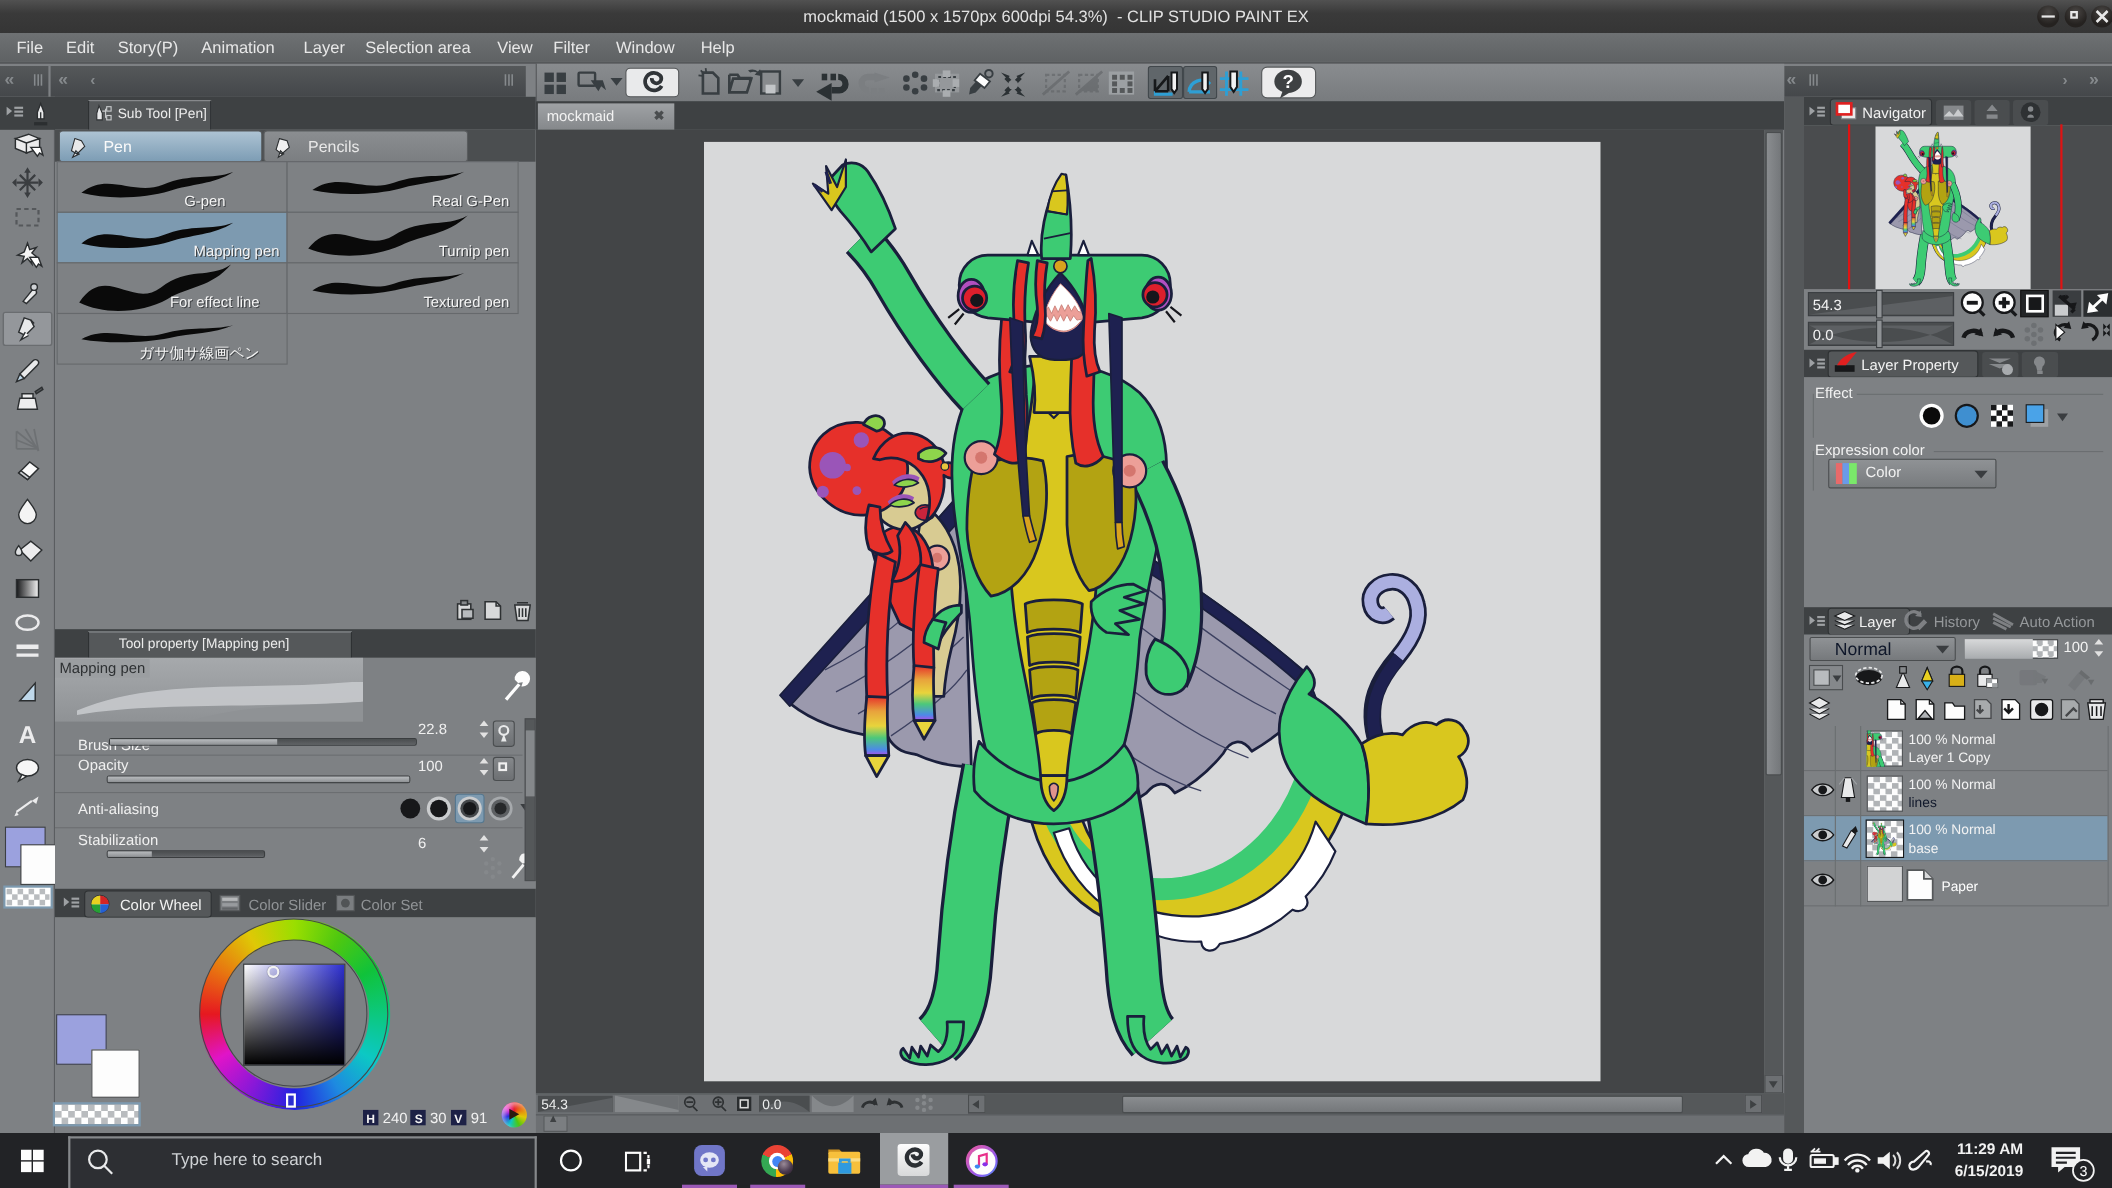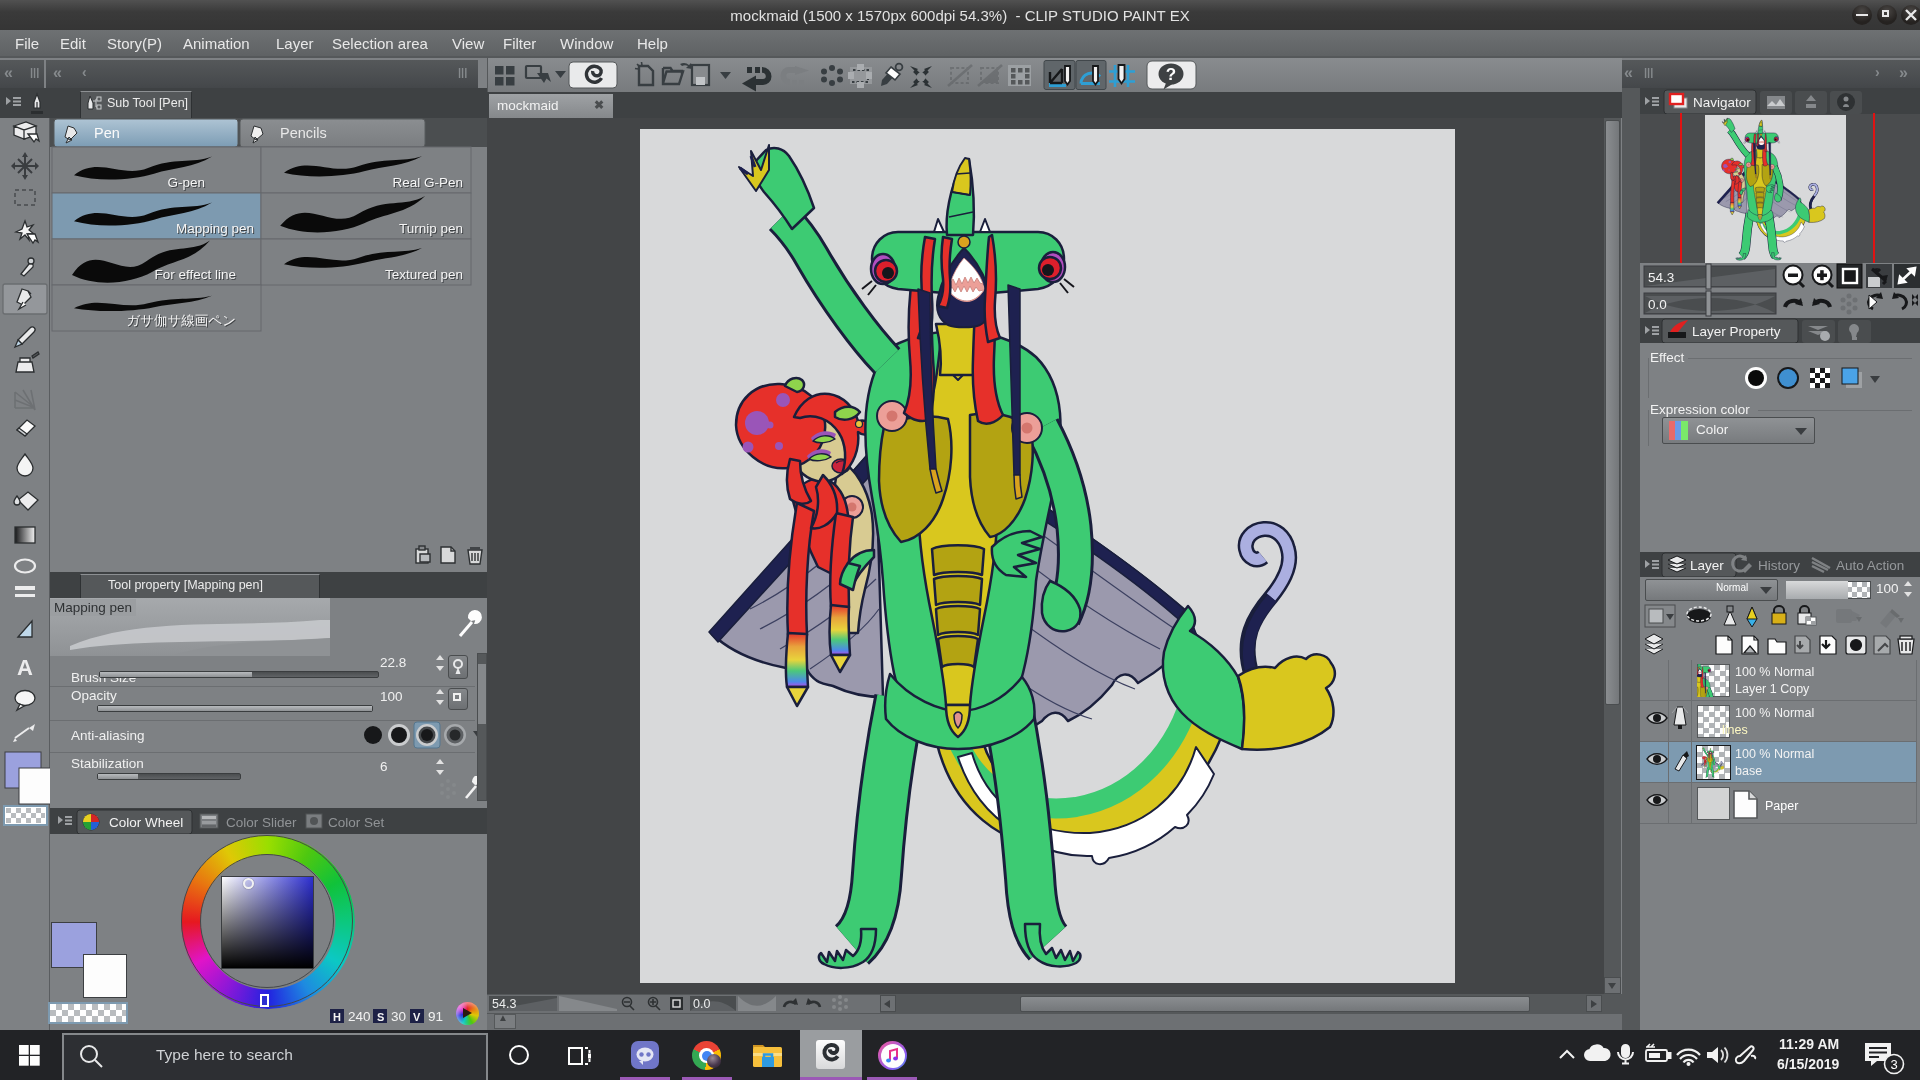--- a/index.html
+++ b/index.html
@@ -930,21 +930,21 @@
         <path d="M102 18 l7-7 3 3 -7 7z" fill="#85888b"></path>
         <text x="118" y="18" font-size="13.5" fill="#9fa2a5" font-family="Liberation Sans">History</text>
         <path d="M172 6 l18 10 M172 10 l16 8 M172 14 l12 6" stroke="#85888b" stroke-width="2.5"></path>
         <text x="196" y="18" font-size="13.5" fill="#9fa2a5" font-family="Liberation Sans">Auto Action</text>
       </g>
     </svg>
     <div class="abs panel" style="left:0; top:489px; width:280px; height:541px;"></div>
     <div class="abs" id="layerui" style="left:0; top:489px; width:280px; height:541px; font-family:'Liberation Sans',sans-serif;">
 
       <div class="abs" style="left:5px; top:2px; width:133px; height:22px; background:linear-gradient(#8f9295,#76797c); border:1px solid #4a4d4f; border-radius:2px;"></div>
-      <div class="abs" style="left:28px; top:5px; font-size:10px; color:#ffffff;margin-left:48px;">Normal</div>
+      <div class="abs" style="left:28px; top:5px; font-size:16px; color:#0f172a;">Normal</div>
       <div class="abs" style="left:120px; top:10px; width:0; height:0; border-top:7px solid #3a3d40; border-left:6px solid transparent; border-right:6px solid transparent;"></div>
       <div class="abs" style="left:146px; top:4px; width:85px; height:18px; border:1px solid #4a4d4f; background:repeating-conic-gradient(#b0b3b6 0 25%, #fdfdfd 0 50%); background-size:10px 10px;"></div>
       <div class="abs" style="left:146px; top:4px; width:62px; height:18px; background:linear-gradient(#d8d9da,#a8abae);"></div>
       <div class="abs" style="left:236px; top:4px; font-size:13.5px; color:#f2f2f2;">100</div>
       <div class="abs spin" style="left:263px; top:3px;"></div>
 
       <svg class="abs" style="left:0; top:26px;" width="280" height="28" viewBox="0 0 280 28">
         <rect x="5" y="2" width="30" height="22" fill="linear-gradient(#8f9295,#76797c)" stroke="#4a4d4f" style="fill:#85888b;"></rect>
         <rect x="9" y="6" width="14" height="14" fill="#b8bbbe" stroke="#4a4d4f"></rect>
         <path d="M26 11 l8 0 -4 6z" fill="#3a3d40"></path>
@@ -1027,21 +1027,21 @@
           <path d="M1 8 C6 1 16 1 21 8 C16 15 6 15 1 8z" fill="#caccce" stroke="#17181a" stroke-width="1.3"></path>
           <circle cx="11" cy="8" r="4" fill="#17181a"></circle>
         </svg>
       <svg class="abs" style="left:31px; top:128px;" width="18" height="26" viewBox="0 0 18 26">
           <path d="M6 2 h6 l3 18 h-12z" fill="#e8e9ea" stroke="#17181a"></path>
           <rect x="7" y="20" width="4" height="4" fill="#17181a"></rect>
           <path d="M6 2 l-5 6 M12 2 l5 6" stroke="#9ea1a4"></path>
         </svg>
       <div class="abs" style="left:57px; top:128px; width:33px; height:33px; border:1px solid #55585a; background:repeating-conic-gradient(#b0b3b6 0 25%, #fdfdfd 0 50%); background-size:11px 11px;"></div>
       <div class="abs" style="left:95px; top:129px; font-size:12.5px; color:#f2f2f2;">100 % Normal</div>
-      <div class="abs" style="left:82px; top:146px; font-size:12.5px; color:#fef9c3;">lines</div>
+      <div class="abs" style="left:95px; top:146px; font-size:12.5px; color:#0f172a;">lines</div>
 
       <svg class="abs" style="left:6px; top:174px;" width="22" height="16" viewBox="0 0 22 16">
           <path d="M1 8 C6 1 16 1 21 8 C16 15 6 15 1 8z" fill="#caccce" stroke="#17181a" stroke-width="1.3"></path>
           <circle cx="11" cy="8" r="4" fill="#17181a"></circle>
         </svg>
       <svg class="abs" style="left:31px; top:170px;" width="18" height="26" viewBox="0 0 18 26">
           <path d="M4 22 l8-14 4 3 -8 13z" fill="#e8e9ea" stroke="#17181a"></path>
           <path d="M12 8 l4-4 2 5 -3 2z" fill="#17181a"></path>
         </svg>
       <div class="abs" style="left:56px; top:168px; width:35px; height:35px; border:1px solid #17181a; background:repeating-conic-gradient(#b0b3b6 0 25%, #fdfdfd 0 50%); background-size:11px 11px;"></div>

